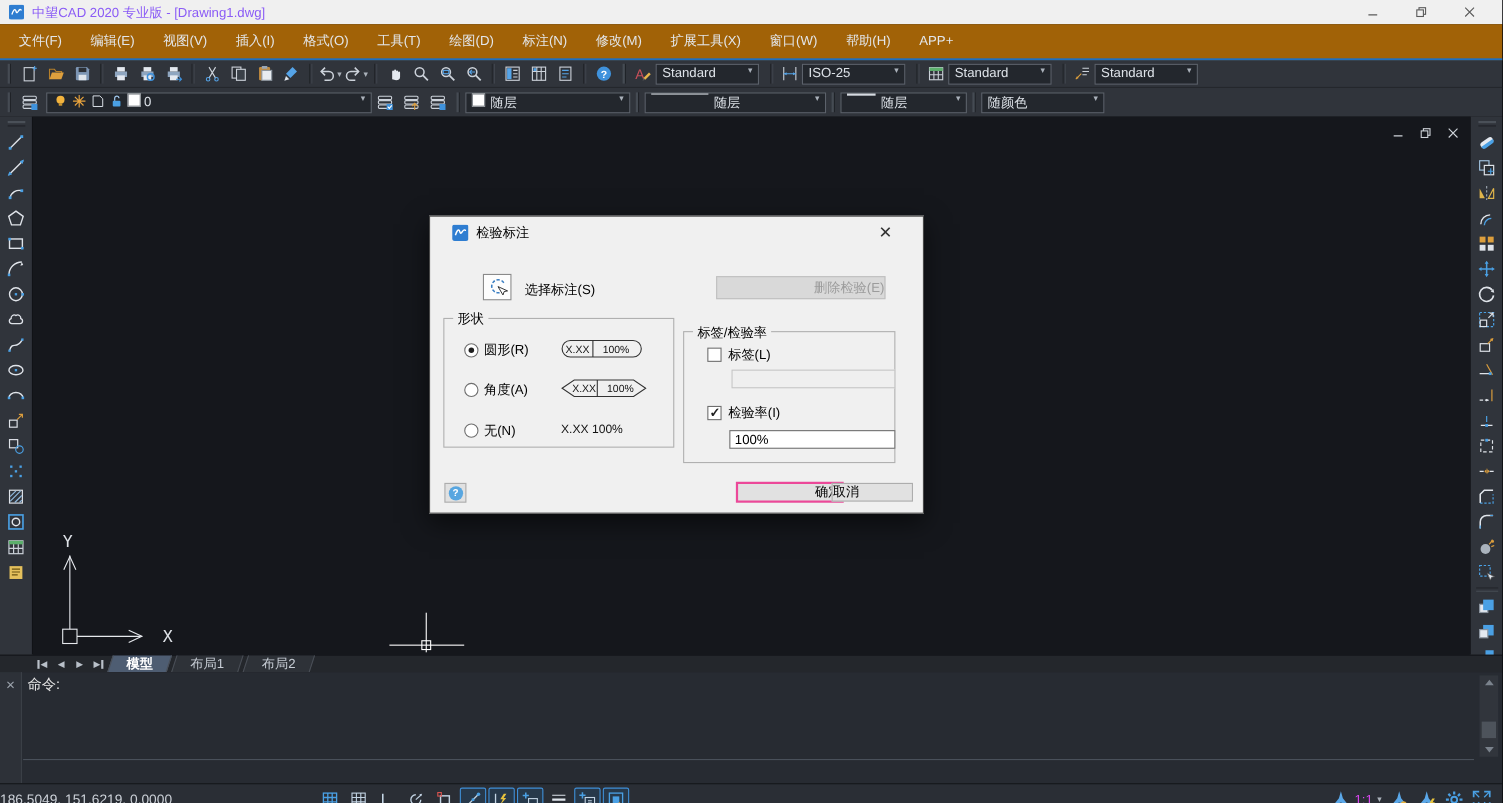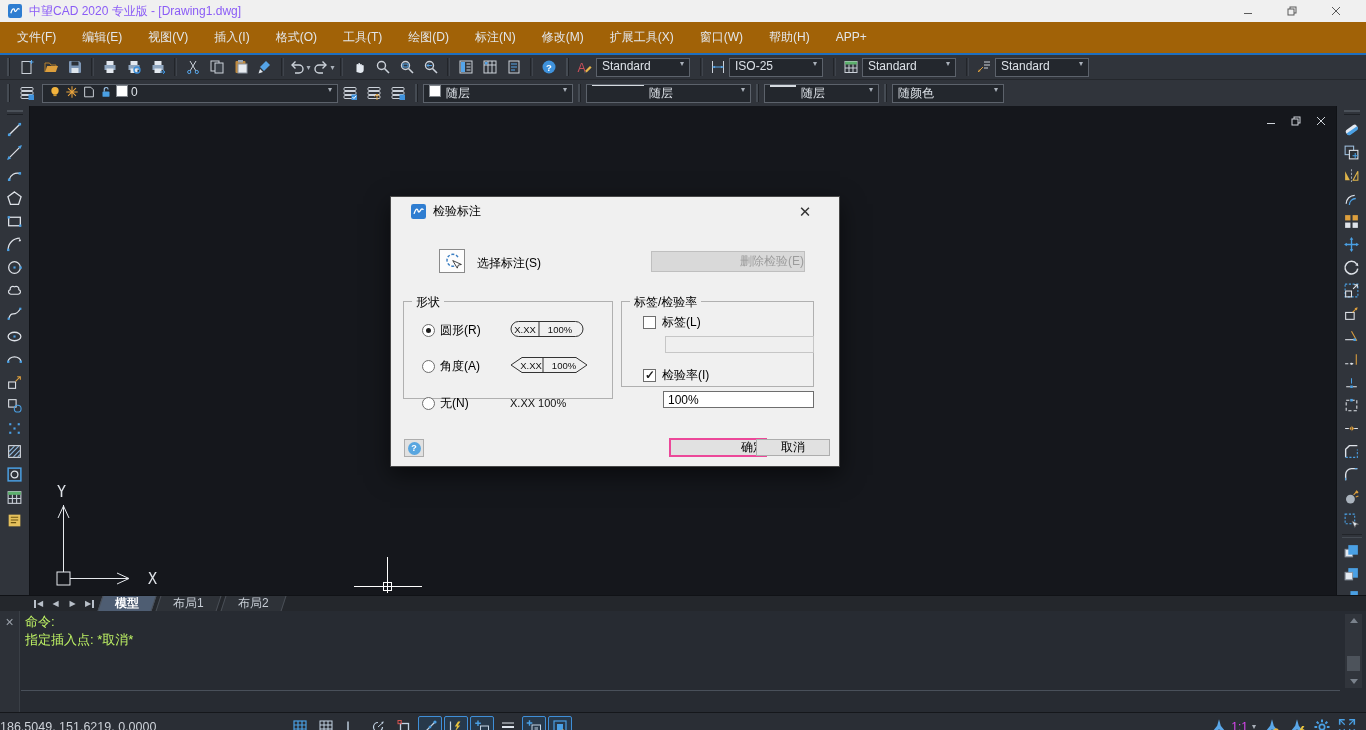--- a/index.html
+++ b/index.html
@@ -69,53 +69,53 @@
   .dialog{position:absolute;left:360px;top:90px;width:450px;height:271px;background:#f0f0f0;border:1px solid #484848;box-shadow:0 8px 22px rgba(0,0,0,.55);color:#000}
   .dtitle{height:29px;display:flex;align-items:center;padding:0 20px}
   .dtitle .ic15{width:15px;height:15px}
   .dtname{margin-left:7px;font-size:12px;color:#000}
   .dclose{margin-left:auto;width:28px;text-align:center;font-size:15px;color:#333;line-height:29px}
   .selbtn{position:absolute;left:48px;top:52px;width:26px;height:24px;background:#fdfdfd;border:1px solid #8a8a8a;display:flex;align-items:center;justify-content:center}
   .selbtn svg{width:19px;height:19px}
   .sellabel{position:absolute;left:86px;top:58px;font-size:12px}
   .rembtn{position:absolute;left:260px;top:54px;width:154px;height:21px;background:#d9d9d9;border:1px solid #bfbfbf;color:#9c9c9c;font-size:12px;text-align:right;line-height:19px}
   .gbox{position:absolute;border:1px solid #b0b0b0}
-  .gshape{left:12px;top:104px;width:210px;height:98px}
-  .glabel{left:230px;top:104px;width:193px;height:86px}
+  .gshape{left:12px;top:92px;width:210px;height:118px}
+  .glabel{left:230px;top:104px;width:193px;height:120px}
   .gtitle{position:absolute;top:-8px;left:8px;background:#f0f0f0;padding:0 4px;font-size:12px;white-space:nowrap}
   .radrow{position:absolute;left:18px;display:flex;align-items:center;gap:5px}
   .radio{width:13px;height:13px;border:1px solid #6e6e6e;border-radius:50%;background:#fff;position:relative;flex:none}
   .radio.checked::after{content:"";position:absolute;left:3px;top:3px;width:5px;height:5px;border-radius:50%;background:#1e1e1e}
   .prevwrap{position:absolute;left:106px}
   .ptxt{font-size:9.5px;fill:#111;font-family:"Liberation Sans",sans-serif}
   .plainprev{font-size:11px;color:#111}
   .cbox{width:13px;height:13px;border:1px solid #6e6e6e;background:#fff;position:relative;flex:none}
   .cbox.checked::after{content:"\2713";position:absolute;left:1px;top:-2px;font-size:12px;color:#1e1e1e;font-weight:bold}
   .cbrow{position:absolute;left:21px;display:flex;align-items:center;gap:6px;font-size:12px}
   .dinput{position:absolute;height:17px;font-size:12px;padding:0 4px;border:1px solid #6e6e6e;background:#fff;color:#000;font-family:"Liberation Sans",sans-serif}
   .dinput:disabled{background:#efefef;border-color:#c6c6c6}
   .helpbtn{position:absolute;left:13px;top:242px;width:20px;height:18px;background:#e1e1e1;border:1px solid #adadad;display:flex;align-items:center;justify-content:center}
   .helpbtn .hc{width:13px;height:13px;border-radius:50%;background:#58a6e0;color:#fff;font-size:9px;font-weight:bold;text-align:center;line-height:13px}
   .okbtn{position:absolute;left:278px;top:241px;width:98px;height:19px;background:#e1e1e1;border:2px solid #ec4899;font-size:12px;text-align:right;line-height:15px}
-  .cancelbtn{position:absolute;left:365px;top:242px;width:74px;height:17px;background:#e1e1e1;border:1px solid #adadad;font-size:12px;text-align:center;line-height:15px}
+  .cancelbtn{position:absolute;left:365px;top:242px;width:74px;height:17px;background:#e1e1e1;border:1px solid #adadad;font-size:12px;line-height:15px}
 
   
   .tabbar{height:16px;background:#24272c;display:flex;align-items:stretch;padding-left:30px;border-top:1px solid #101216}
   .tnav{width:17px;display:flex;align-items:center;justify-content:center;color:#b9c0c9;font-size:8px;gap:1px}
   .tnav .bar{width:2px;height:8px;background:#b9c0c9;display:inline-block}
   .ltab{position:relative;padding:0 14px;margin:0 2px;display:flex;align-items:center;transform:skewX(-18deg);background:#2e3238;border-left:1px solid #4a4f57;border-right:1px solid #4a4f57;color:#c6ccd4}
   .ltab .ltxt{transform:skewX(18deg);font-size:12px;white-space:nowrap}
   .ltab.act{background:#4e5d72;color:#fff}
   .ltab.act .ltxt{font-weight:bold}
 
   
   .cmd{height:101px;background:#272b32;position:relative}
   .cmdgutter{position:absolute;left:0;top:0;bottom:0;width:20px;background:#2d3138;border-right:1px solid #3a3f46;text-align:center}
   .cmdclose{color:#9aa1aa;font-size:14px;line-height:22px}
-  .cmdlines{position:absolute;left:25px;top:2px;right:30px;font-family:"DejaVu Sans Mono",monospace;font-size:13px;color:#bef264;line-height:18px}
+  .cmdlines{position:absolute;left:25px;top:2px;right:30px;font-family:"DejaVu Sans Mono",monospace;font-size:13px;color:#e5e5e5;line-height:18px}
   .cline{white-space:pre}
   .cmddiv{position:absolute;left:21px;right:26px;top:79px;border-top:1px solid #49505a}
   .cscroll{position:absolute;right:4px;top:3px;width:17px;height:74px;background:#31353c}
   .csbtn{height:13px;display:flex;align-items:center;justify-content:center}
   .tri-up{width:0;height:0;border-left:4px solid transparent;border-right:4px solid transparent;border-bottom:5px solid #7a828c}
   .tri-dn{width:0;height:0;border-left:4px solid transparent;border-right:4px solid transparent;border-top:5px solid #7a828c}
   .csthumb{position:absolute;left:2px;right:2px;top:42px;height:15px;background:#4d535b}
   .csdown{position:absolute;bottom:0;left:0;right:0}
 
   
@@ -1080,21 +1080,20 @@
           <span class="ltxt">布局2</span>
         </span></span>
   </div>
 
   <div class="cmd">
     <div class="cmdgutter">
       <div class="cmdclose">×</div>
     </div>
     <div class="cmdlines" id="cmd-lines">
         <div class="cline">命令:</div>
-        <div class="cline">指定插入点: *取消*</div>
       </div>
     <div class="cmddiv"></div>
     <div class="cscroll">
       <div class="csbtn">
           <span class="tri-up"></span>
         </div>
       <div class="csthumb"></div>
       <div class="csbtn csdown">
           <span class="tri-dn"></span>
         </div>

